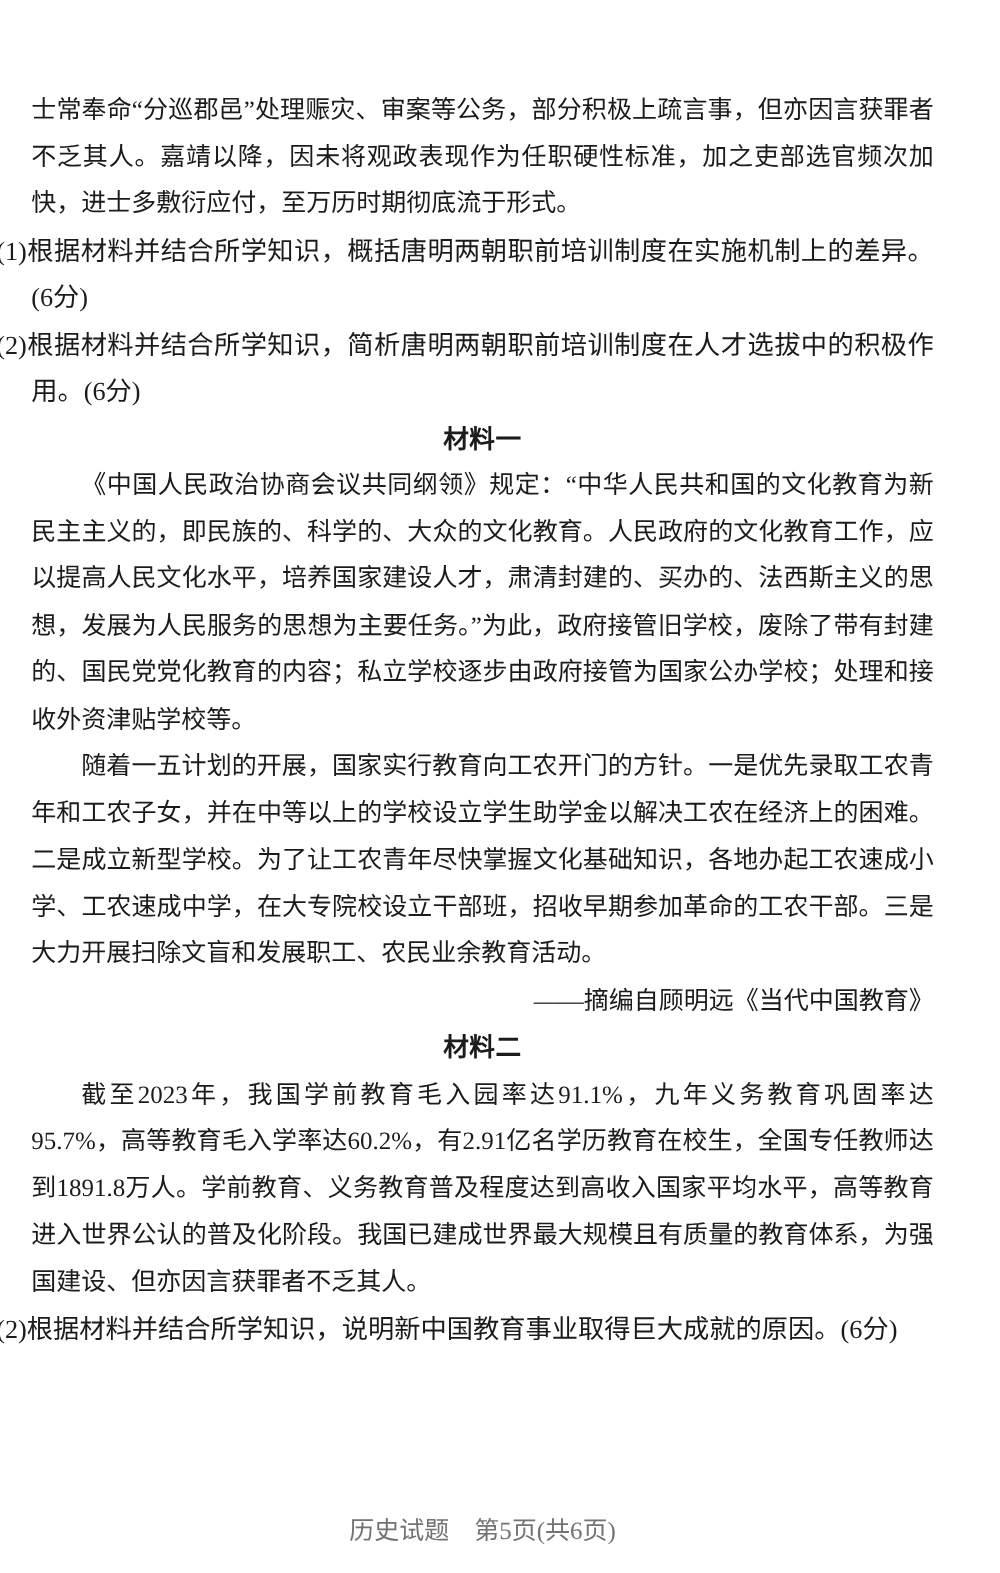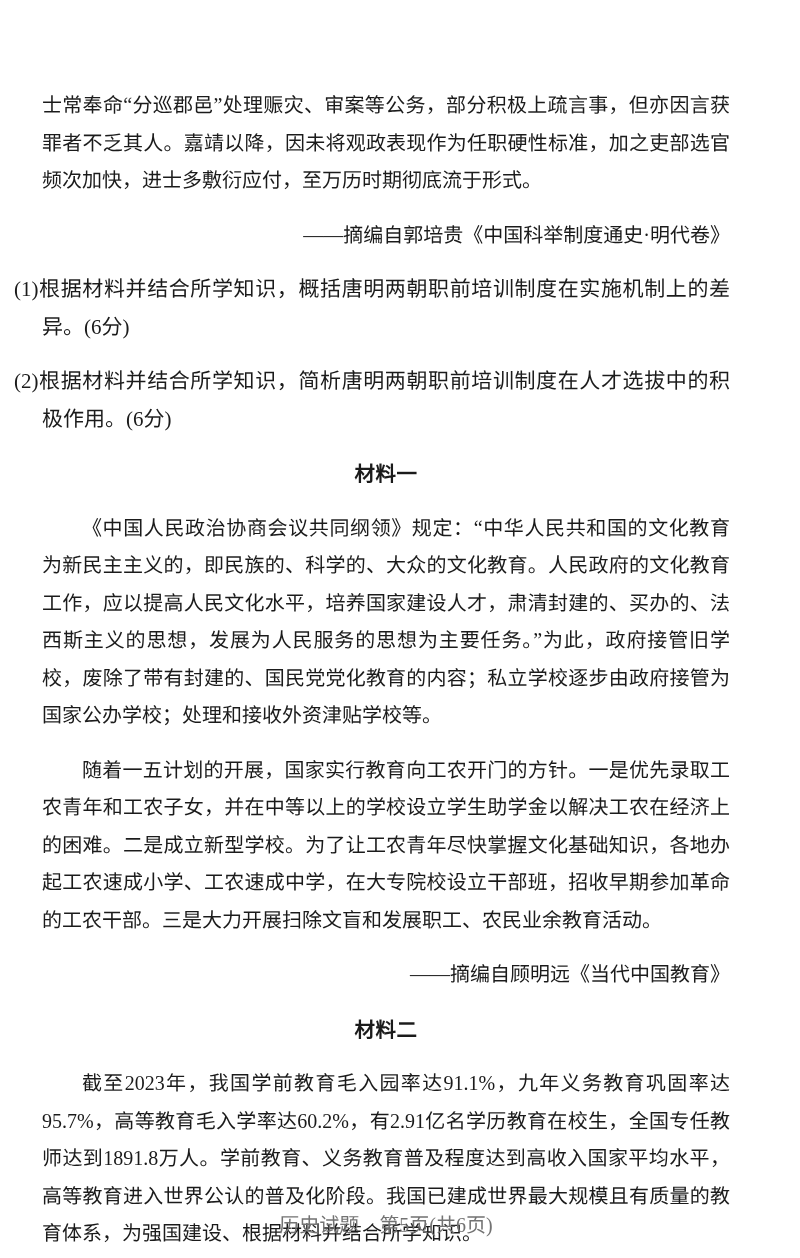--- a/index.html
+++ b/index.html
@@ -18,21 +18,21 @@
     overflow: hidden;
     font-family: "Liberation Serif", "DejaVu Serif", serif;
   }
   .content {
     position: absolute;
     left: 25px;
     top: 70px;
     width: 722px;
   }
   .content p {
-    margin: 17px;
+    margin: 0;
     padding: 0;
     line-height: 37.5px;
   }
   
   .kai {
     font-size: 20px;
     text-align: justify;
     text-justify: inter-character;
   }
   
@@ -69,38 +69,37 @@
   }
 </style>
 </head>
 <body>
 
 <div class="page">
   <div class="content">
 
     <p class="kai">士常奉命“分巡郡邑”处理赈灾、审案等公务，部分积极上疏言事，但亦因言获罪者不乏其人。嘉靖以降，因未将观政表现作为任职硬性标准，加之吏部选官频次加快，进士多敷衍应付，至万历时期彻底流于形式。</p>
 
-    <p class="kai citation">——摘编自郭培贵《中国科举制度通史·明代卷》</p>
 
     <p class="song hang">(1)根据材料并结合所学知识，概括唐明两朝职前培训制度在实施机制上的差异。(6分)</p>
 
     <p class="song hang">(2)根据材料并结合所学知识，简析唐明两朝职前培训制度在人才选拔中的积极作用。(6分)</p>
 
 
     <p class="kai mat-label">材料一</p>
 
     <p class="kai indent2">《中国人民政治协商会议共同纲领》规定：“中华人民共和国的文化教育为新民主主义的，即民族的、科学的、大众的文化教育。人民政府的文化教育工作，应以提高人民文化水平，培养国家建设人才，肃清封建的、买办的、法西斯主义的思想，发展为人民服务的思想为主要任务。”为此，政府接管旧学校，废除了带有封建的、国民党党化教育的内容；私立学校逐步由政府接管为国家公办学校；处理和接收外资津贴学校等。</p>
 
     <p class="kai indent2">随着一五计划的开展，国家实行教育向工农开门的方针。一是优先录取工农青年和工农子女，并在中等以上的学校设立学生助学金以解决工农在经济上的困难。二是成立新型学校。为了让工农青年尽快掌握文化基础知识，各地办起工农速成小学、工农速成中学，在大专院校设立干部班，招收早期参加革命的工农干部。三是大力开展扫除文盲和发展职工、农民业余教育活动。</p>
 
     <p class="kai citation">——摘编自顾明远《当代中国教育》</p>
 
     <p class="kai mat-label">材料二</p>
 
-    <p class="kai indent2">截至2023年，我国学前教育毛入园率达91.1%，九年义务教育巩固率达95.7%，高等教育毛入学率达60.2%，有2.91亿名学历教育在校生，全国专任教师达到1891.8万人。学前教育、义务教育普及程度达到高收入国家平均水平，高等教育进入世界公认的普及化阶段。我国已建成世界最大规模且有质量的教育体系，为强国建设、根据材料并结合所学知识。</p>
+    <p class="kai indent2">截至2023年，我国学前教育毛入园率达91.1%，九年义务教育巩固率达95.7%，高等教育毛入学率达60.2%，有2.91亿名学历教育在校生，全国专任教师达到1891.8万人。学前教育、义务教育普及程度达到高收入国家平均水平，高等教育进入世界公认的普及化阶段。我国已建成世界最大规模且有质量的教育体系，为强国建设、但亦因言获罪者不乏其人。</p>
 
 
 
     <p class="song hang">(2)根据材料并结合所学知识，说明新中国教育事业取得巨大成就的原因。(6分)</p>
 
   </div>
 
   <div class="footer">历史试题　第5页(共6页)</div>
 </div>
 

